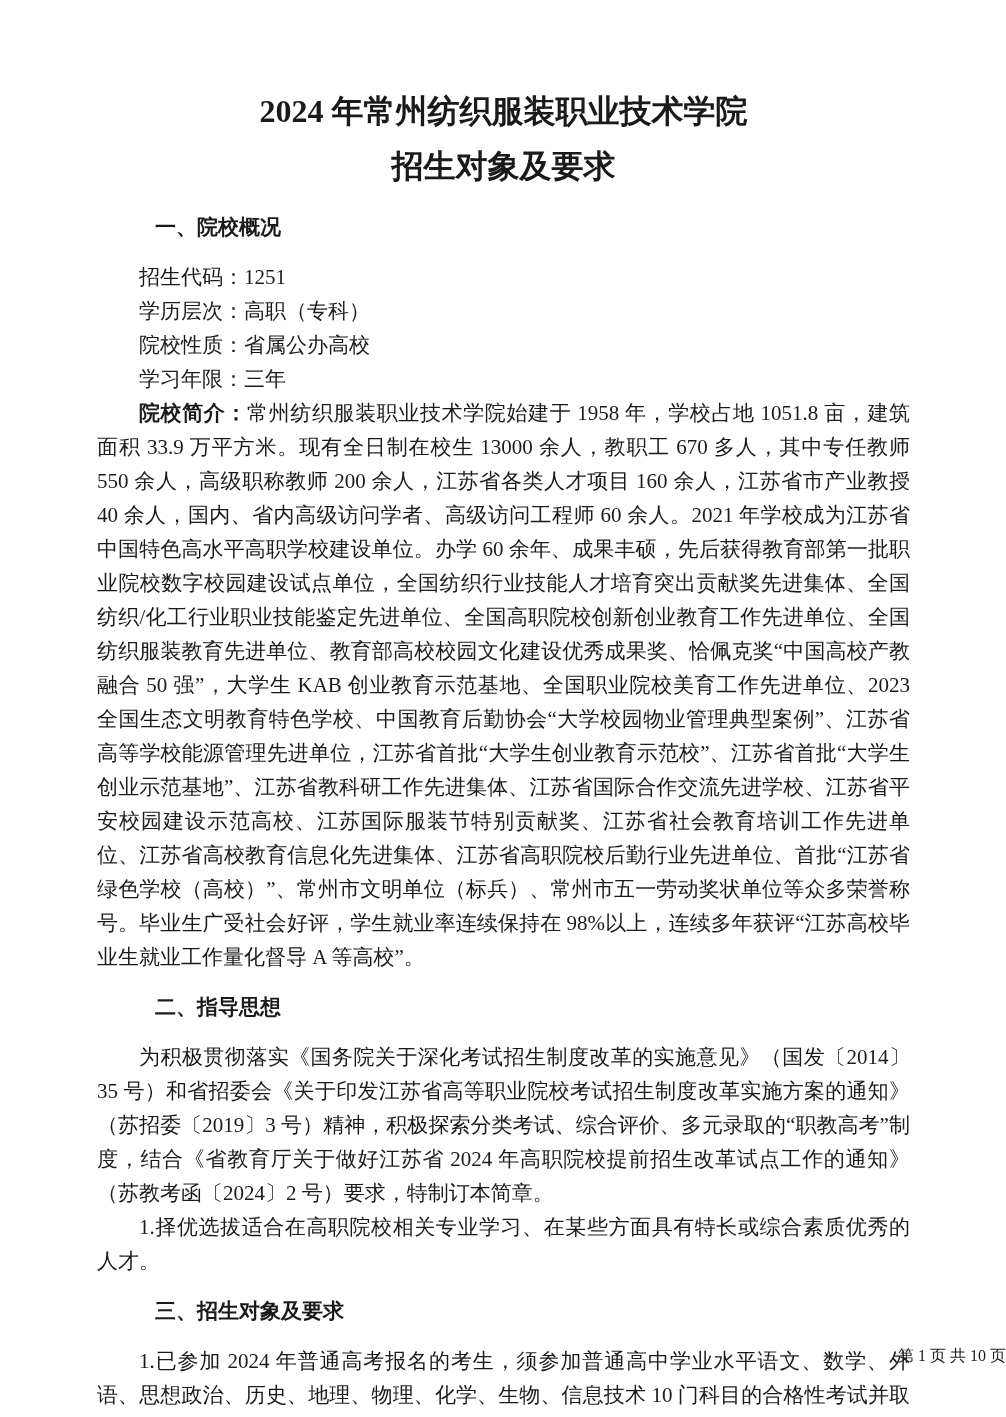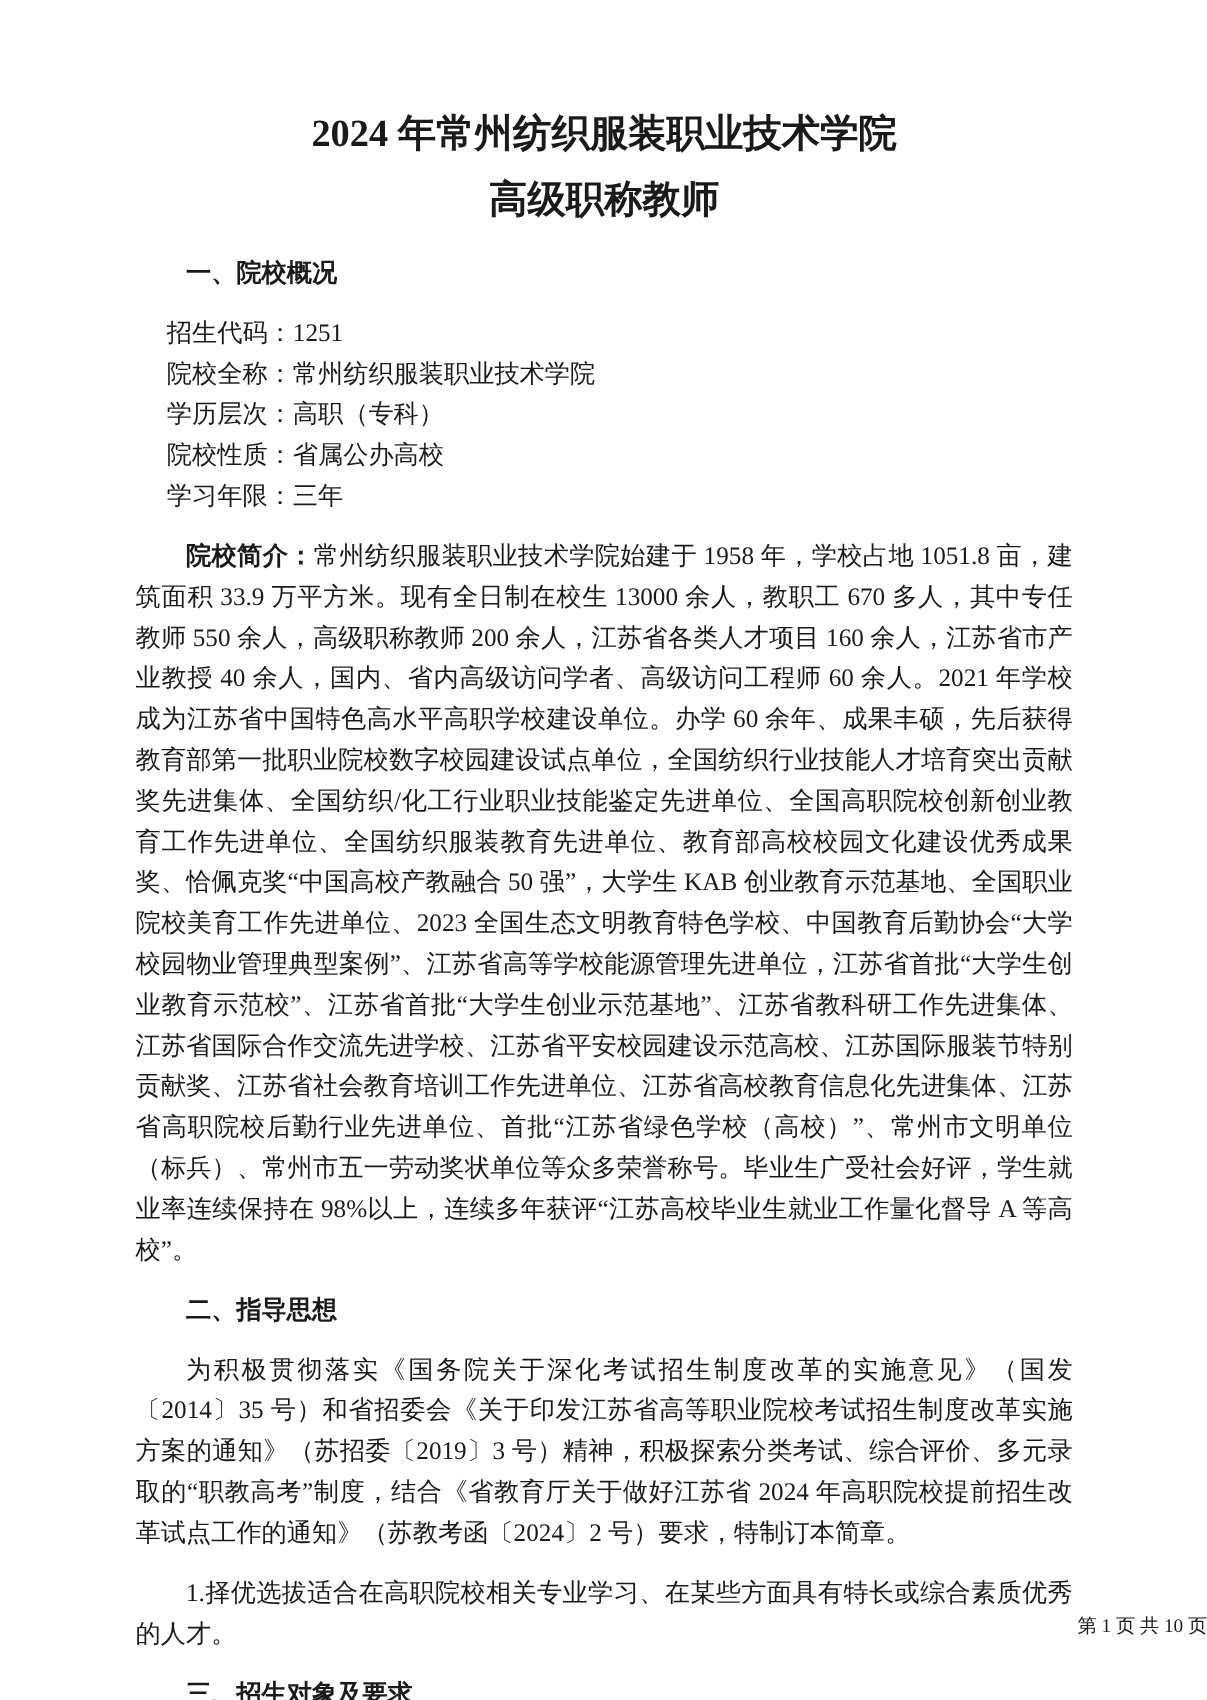--- a/index.html
+++ b/index.html
@@ -42,21 +42,21 @@
     font-size: 21px;
     font-weight: 700;
     line-height: 34px;
     text-indent: 42px;
   }
   .info-line {
     margin: 0;
     text-indent: 42px;
   }
   .para {
-    margin: 16px;
+    margin: 0;
     text-indent: 42px;
     text-align: justify;
   }
   .bold-run {
     font-weight: 700;
   }
   .page-footer {
     position: absolute;
     left: 0;
     top: 1346px;
@@ -68,29 +68,28 @@
   }
 </style>
 </head>
 <body>
 
 <div class="page">
   <div class="content">
 
     <h1 class="doc-title">
       <span class="title-line">2024 年常州纺织服装职业技术学院</span>
-      <span class="title-line">高级职称教师</span>
+      <span class="title-line">招生对象及要求</span>
     </h1>
 
     <div class="body-text">
 
       <h2 class="section-heading">一、院校概况</h2>
 
       <p class="info-line">招生代码：1251</p>
-      <p class="info-line">院校全称：常州纺织服装职业技术学院</p>
       <p class="info-line">学历层次：高职（专科）</p>
       <p class="info-line">院校性质：省属公办高校</p>
       <p class="info-line">学习年限：三年</p>
 
       <p class="para"><span class="bold-run">院校简介：</span><span>常州纺织服装职业技术学院始建于 1958 年，学校占地 1051.8 亩，建筑面积 33.9 万平方米。现有全日制在校生 13000 余人，教职工 670 多人，其中专任教师 550 余人，高级职称教师 200 余人，江苏省各类人才项目 160 余人，江苏省市产业教授 40 余人，国内、省内高级访问学者、高级访问工程师 60 余人。2021 年学校成为江苏省中国特色高水平高职学校建设单位。办学 60 余年、成果丰硕，先后获得教育部第一批职业院校数字校园建设试点单位，全国纺织行业技能人才培育突出贡献奖先进集体、全国纺织/化工行业职业技能鉴定先进单位、全国高职院校创新创业教育工作先进单位、全国纺织服装教育先进单位、教育部高校校园文化建设优秀成果奖、恰佩克奖“中国高校产教融合 50 强”，大学生 KAB 创业教育示范基地、全国职业院校美育工作先进单位、2023 全国生态文明教育特色学校、中国教育后勤协会“大学校园物业管理典型案例”、江苏省高等学校能源管理先进单位，江苏省首批“大学生创业教育示范校”、江苏省首批“大学生创业示范基地”、江苏省教科研工作先进集体、江苏省国际合作交流先进学校、江苏省平安校园建设示范高校、江苏国际服装节特别贡献奖、江苏省社会教育培训工作先进单位、江苏省高校教育信息化先进集体、江苏省高职院校后勤行业先进单位、首批“江苏省绿色学校（高校）”、常州市文明单位（标兵）、常州市五一劳动奖状单位等众多荣誉称号。毕业生广受社会好评，学生就业率连续保持在 98%以上，连续多年获评“江苏高校毕业生就业工作量化督导 A 等高校”。</span></p>
 
       <h2 class="section-heading">二、指导思想</h2>
 
       <p class="para">为积极贯彻落实《国务院关于深化考试招生制度改革的实施意见》（国发〔2014〕35 号）和省招委会《关于印发江苏省高等职业院校考试招生制度改革实施方案的通知》（苏招委〔2019〕3 号）精神，积极探索分类考试、综合评价、多元录取的“职教高考”制度，结合《省教育厅关于做好江苏省 2024 年高职院校提前招生改革试点工作的通知》（苏教考函〔2024〕2 号）要求，特制订本简章。</p>
       <p class="para">1.择优选拔适合在高职院校相关专业学习、在某些方面具有特长或综合素质优秀的人才。</p>

